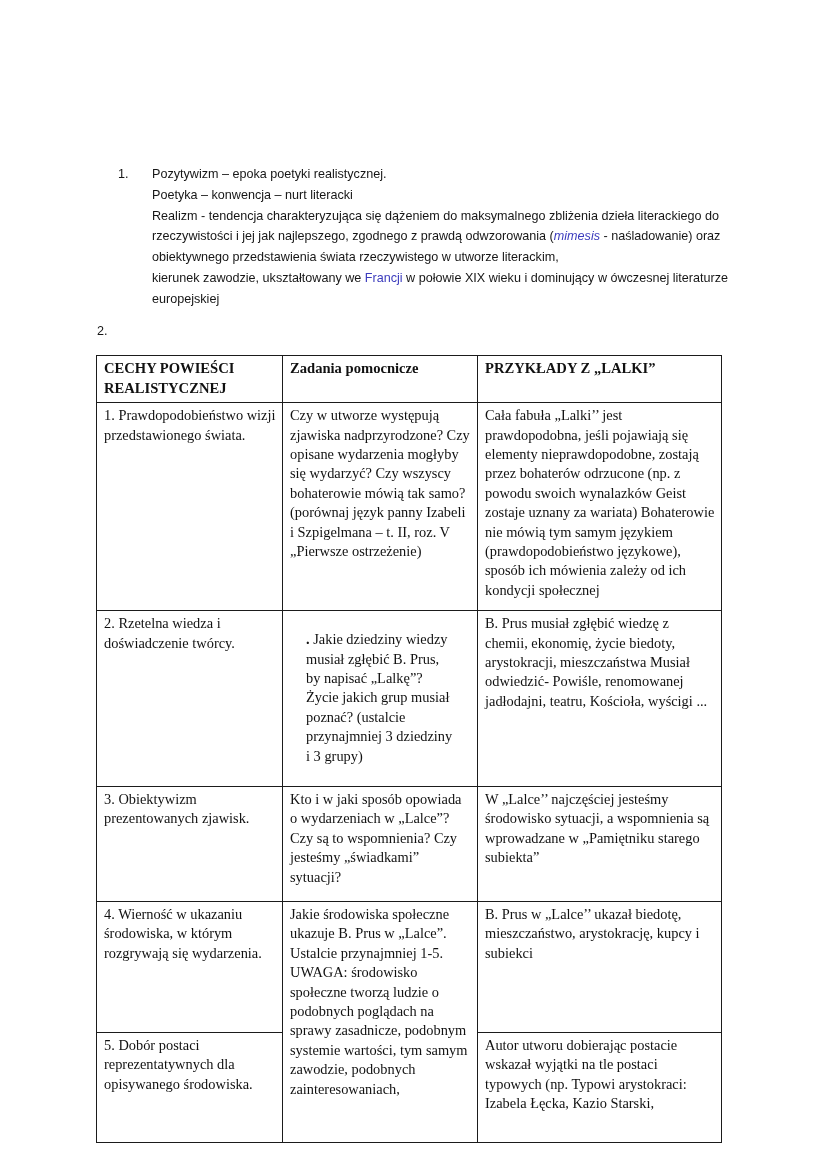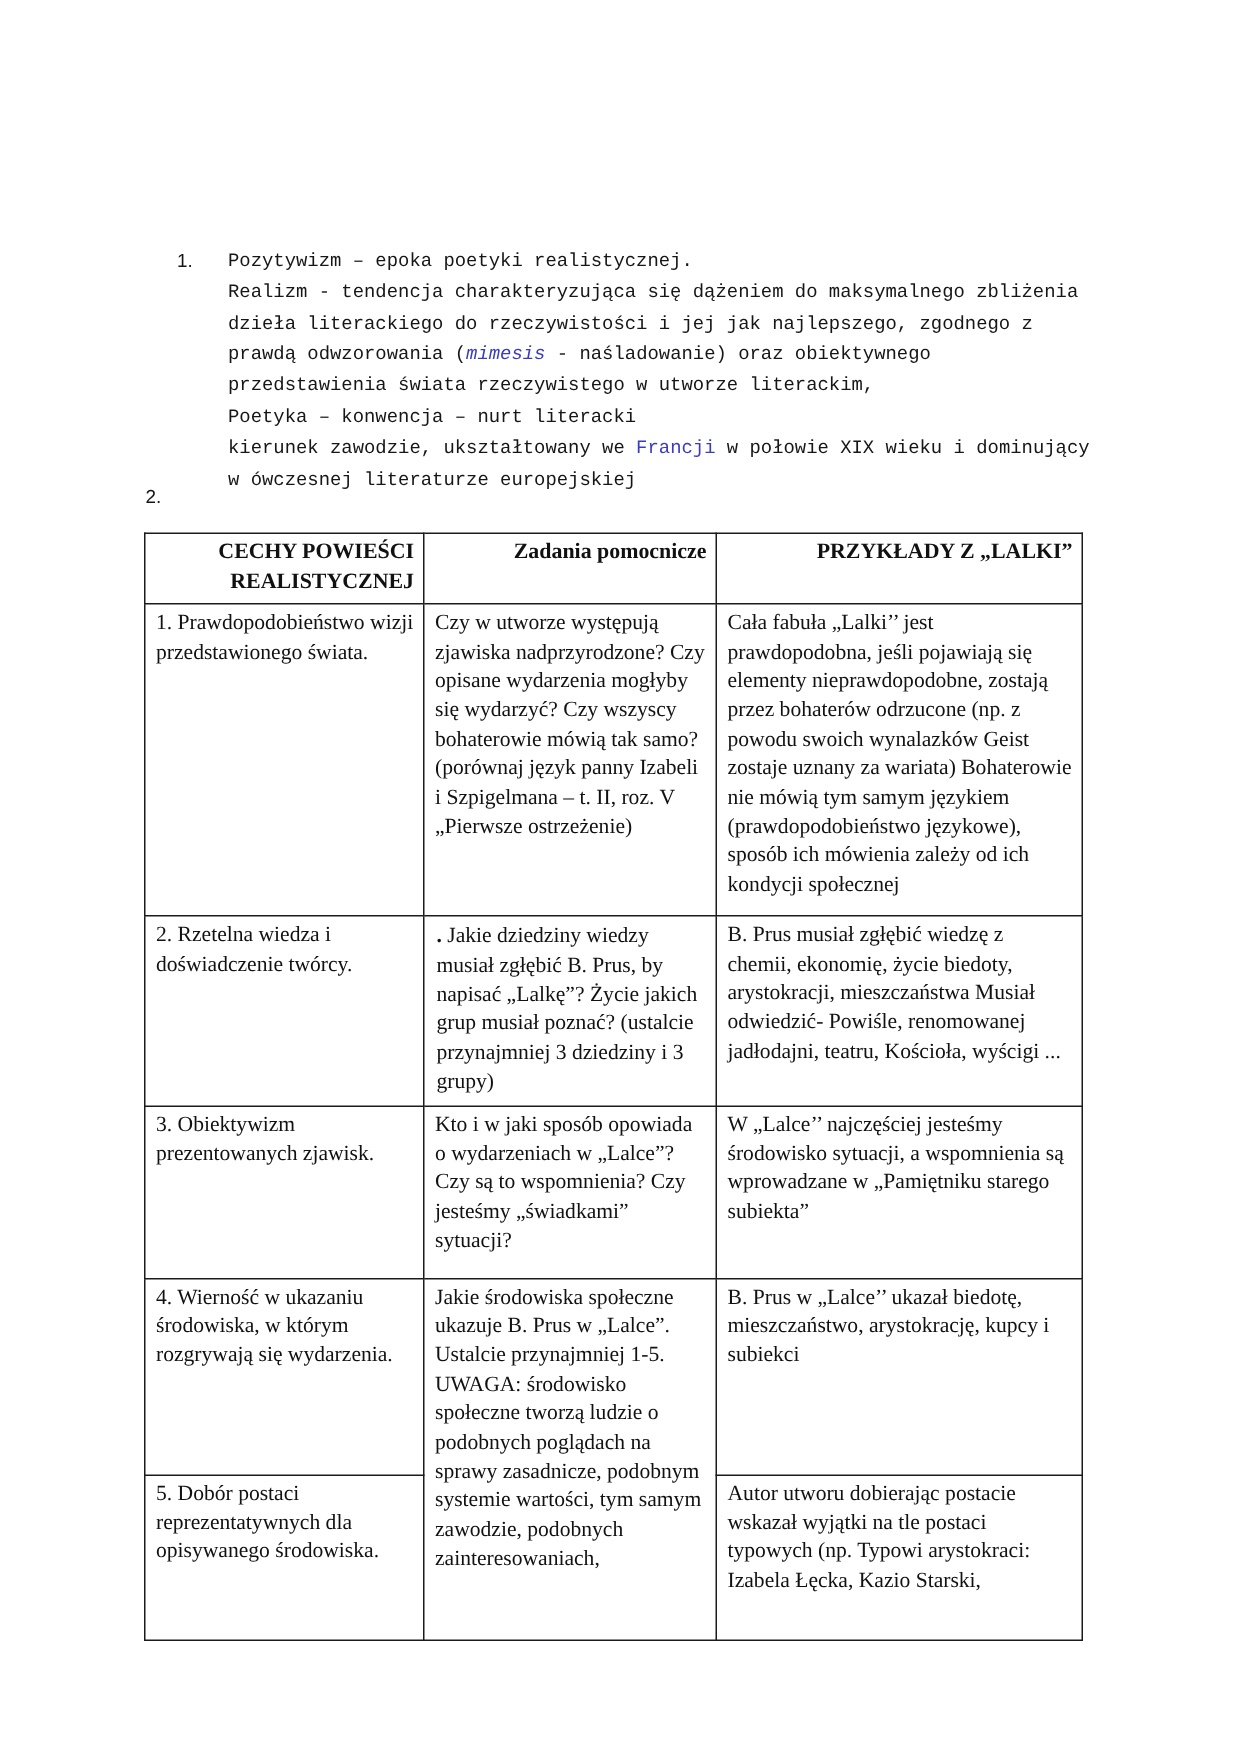--- a/index.html
+++ b/index.html
@@ -52,21 +52,20 @@
     flex: 0 0 34px;
     font-size: 12.6px;
     line-height: 21px;
     color: #161616;
   }
   .intro-body {
     flex: 1 1 auto;
     font-size: 12.6px;
     line-height: 20.8px;
     color: #161616;
-    font-family: Liberation Mono, monospace;
   }
   .intro-body p {
     margin: 0;
   }
   .intro-body .ln {
     display: block;
   }
   .hl {
     color: #3b3bbd;
   }
@@ -107,27 +106,27 @@
     vertical-align: top;
     padding: 3px 6px 4px 7px;
     font-size: 14.4px;
     line-height: 19.4px;
     color: #111111;
   }
   table.main th {
     font-weight: bold;
     font-size: 14.6px;
     line-height: 19.6px;
-    text-align: right;
+    text-align: left;
   }
   table.main td.mid-merge {
     padding-top: 3px;
   }
   .cell-p {
-    margin: 1px;
+    margin: 16px;
   }
   .b-dot { font-weight: bold; }
 
   
   tr.r-head { height: 42px; }
   tr.r1 { height: 208px; }
   tr.r2 { height: 115px; padding-left: 22px; }
   tr.r3 { height: 115px; margin-left: 32px; }
   tr.r4 { height: 131px; }
   tr.r5 { height: 110px; margin-left: 12px; }
@@ -136,22 +135,22 @@
 <body>
 
 <div class="page">
 
 
   <div class="intro">
     <div class="intro-row">
       <div class="intro-num">1.</div>
       <div class="intro-body">
         <p class="ln">Pozytywizm – epoka poetyki realistycznej.</p>
+        <p class="ln">Poetyka – konwencja – nurt literacki</p>
         <p class="ln"><span>Realizm - tendencja charakteryzująca  się dążeniem do maksymalnego  zbliżenia dzieła literackiego do rzeczywistości i jej jak najlepszego, zgodnego z prawdą odwzorowania (</span><span class="hl-i">mimesis</span><span> - naśladowanie)  oraz obiektywnego przedstawienia świata rzeczywistego w utworze literackim,</span></p>
-        <p class="ln">Poetyka – konwencja – nurt literacki</p>
         <p class="ln"><span>kierunek zawodzie, ukształtowany we </span><span class="hl">Francji</span><span> w połowie XIX wieku i dominujący w ówczesnej literaturze europejskiej</span></p>
       </div>
     </div>
   </div>
 
   <div class="marker-2">2.</div>
 
   <div class="tbl-wrap">
     <table class="main">
       <colgroup>

